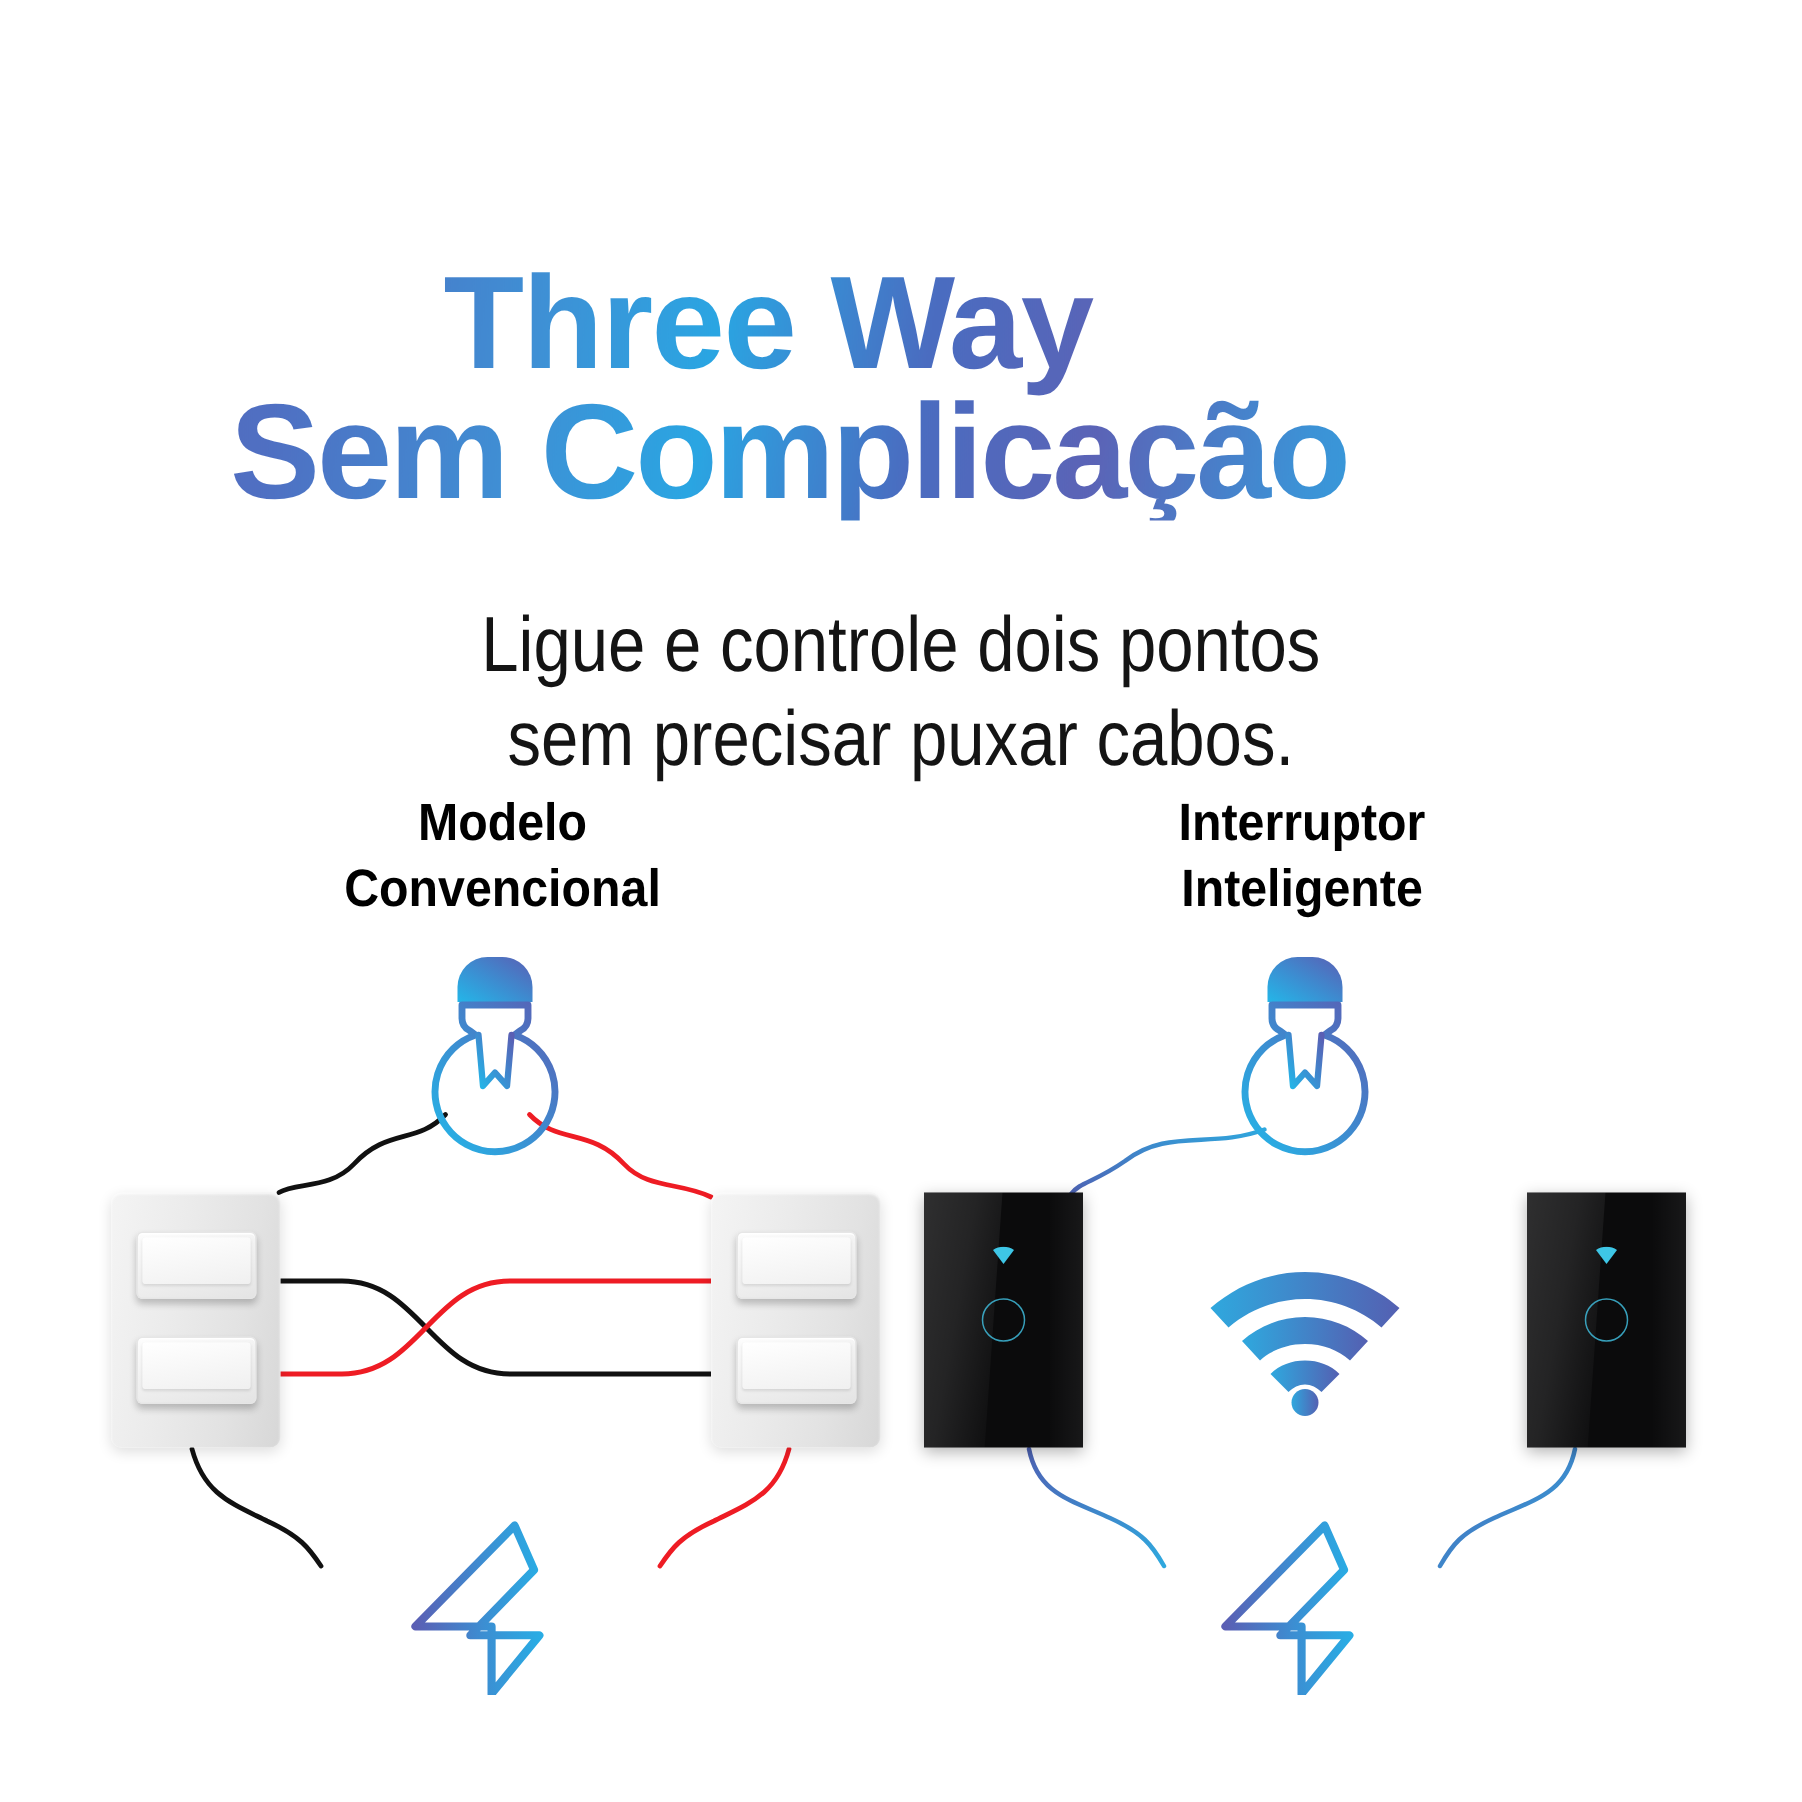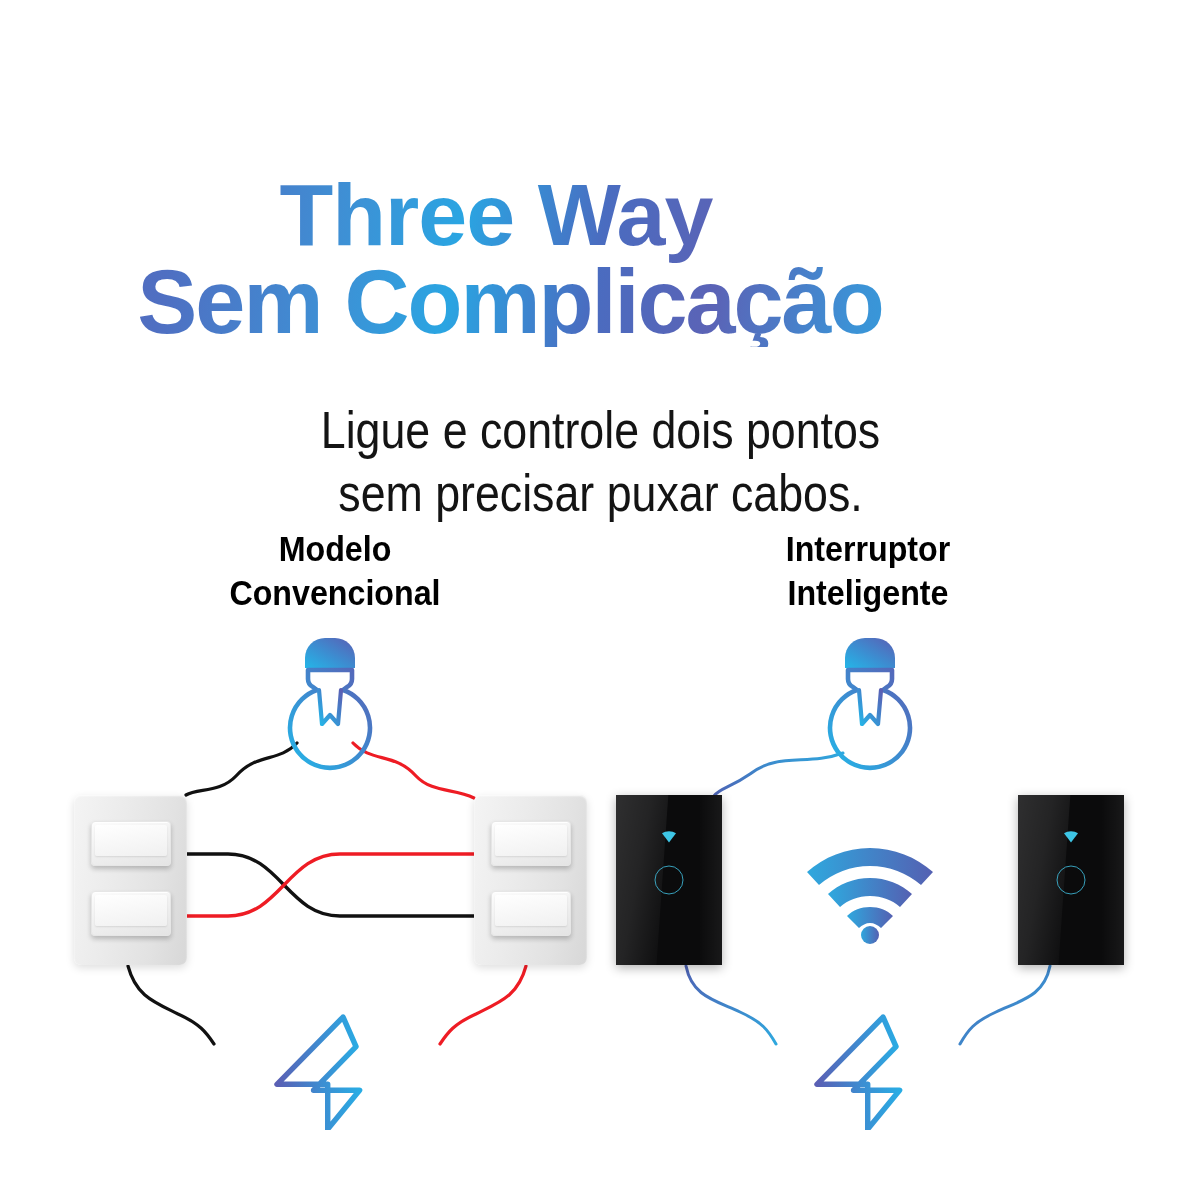--- a/index.html
+++ b/index.html
@@ -13,21 +13,21 @@
     width: 1201px;
     height: 1201px;
     background: #ffffff;
     overflow: hidden;
     font-family: "Liberation Sans", sans-serif;
   }
 
   
   .headline {
     position: absolute;
-    left: 0;
+    left: 16px;
     top: 112px;
     width: 992px;
     text-align: center;
     font-family: "Liberation Sans Narrow", "Liberation Sans", sans-serif;
     font-weight: bold;
     font-size: 88px;
     line-height: 0.99;
     letter-spacing: -1px;
     background-image: linear-gradient(100deg, #5b66b8 0%, #4f6fc2 18%, #3f8fd4 34%, #2aa5e2 46%, #4a6cc0 60%, #5b63b6 72%, #3c92d6 86%, #29a9e3 100%);
     -webkit-background-clip: text;

